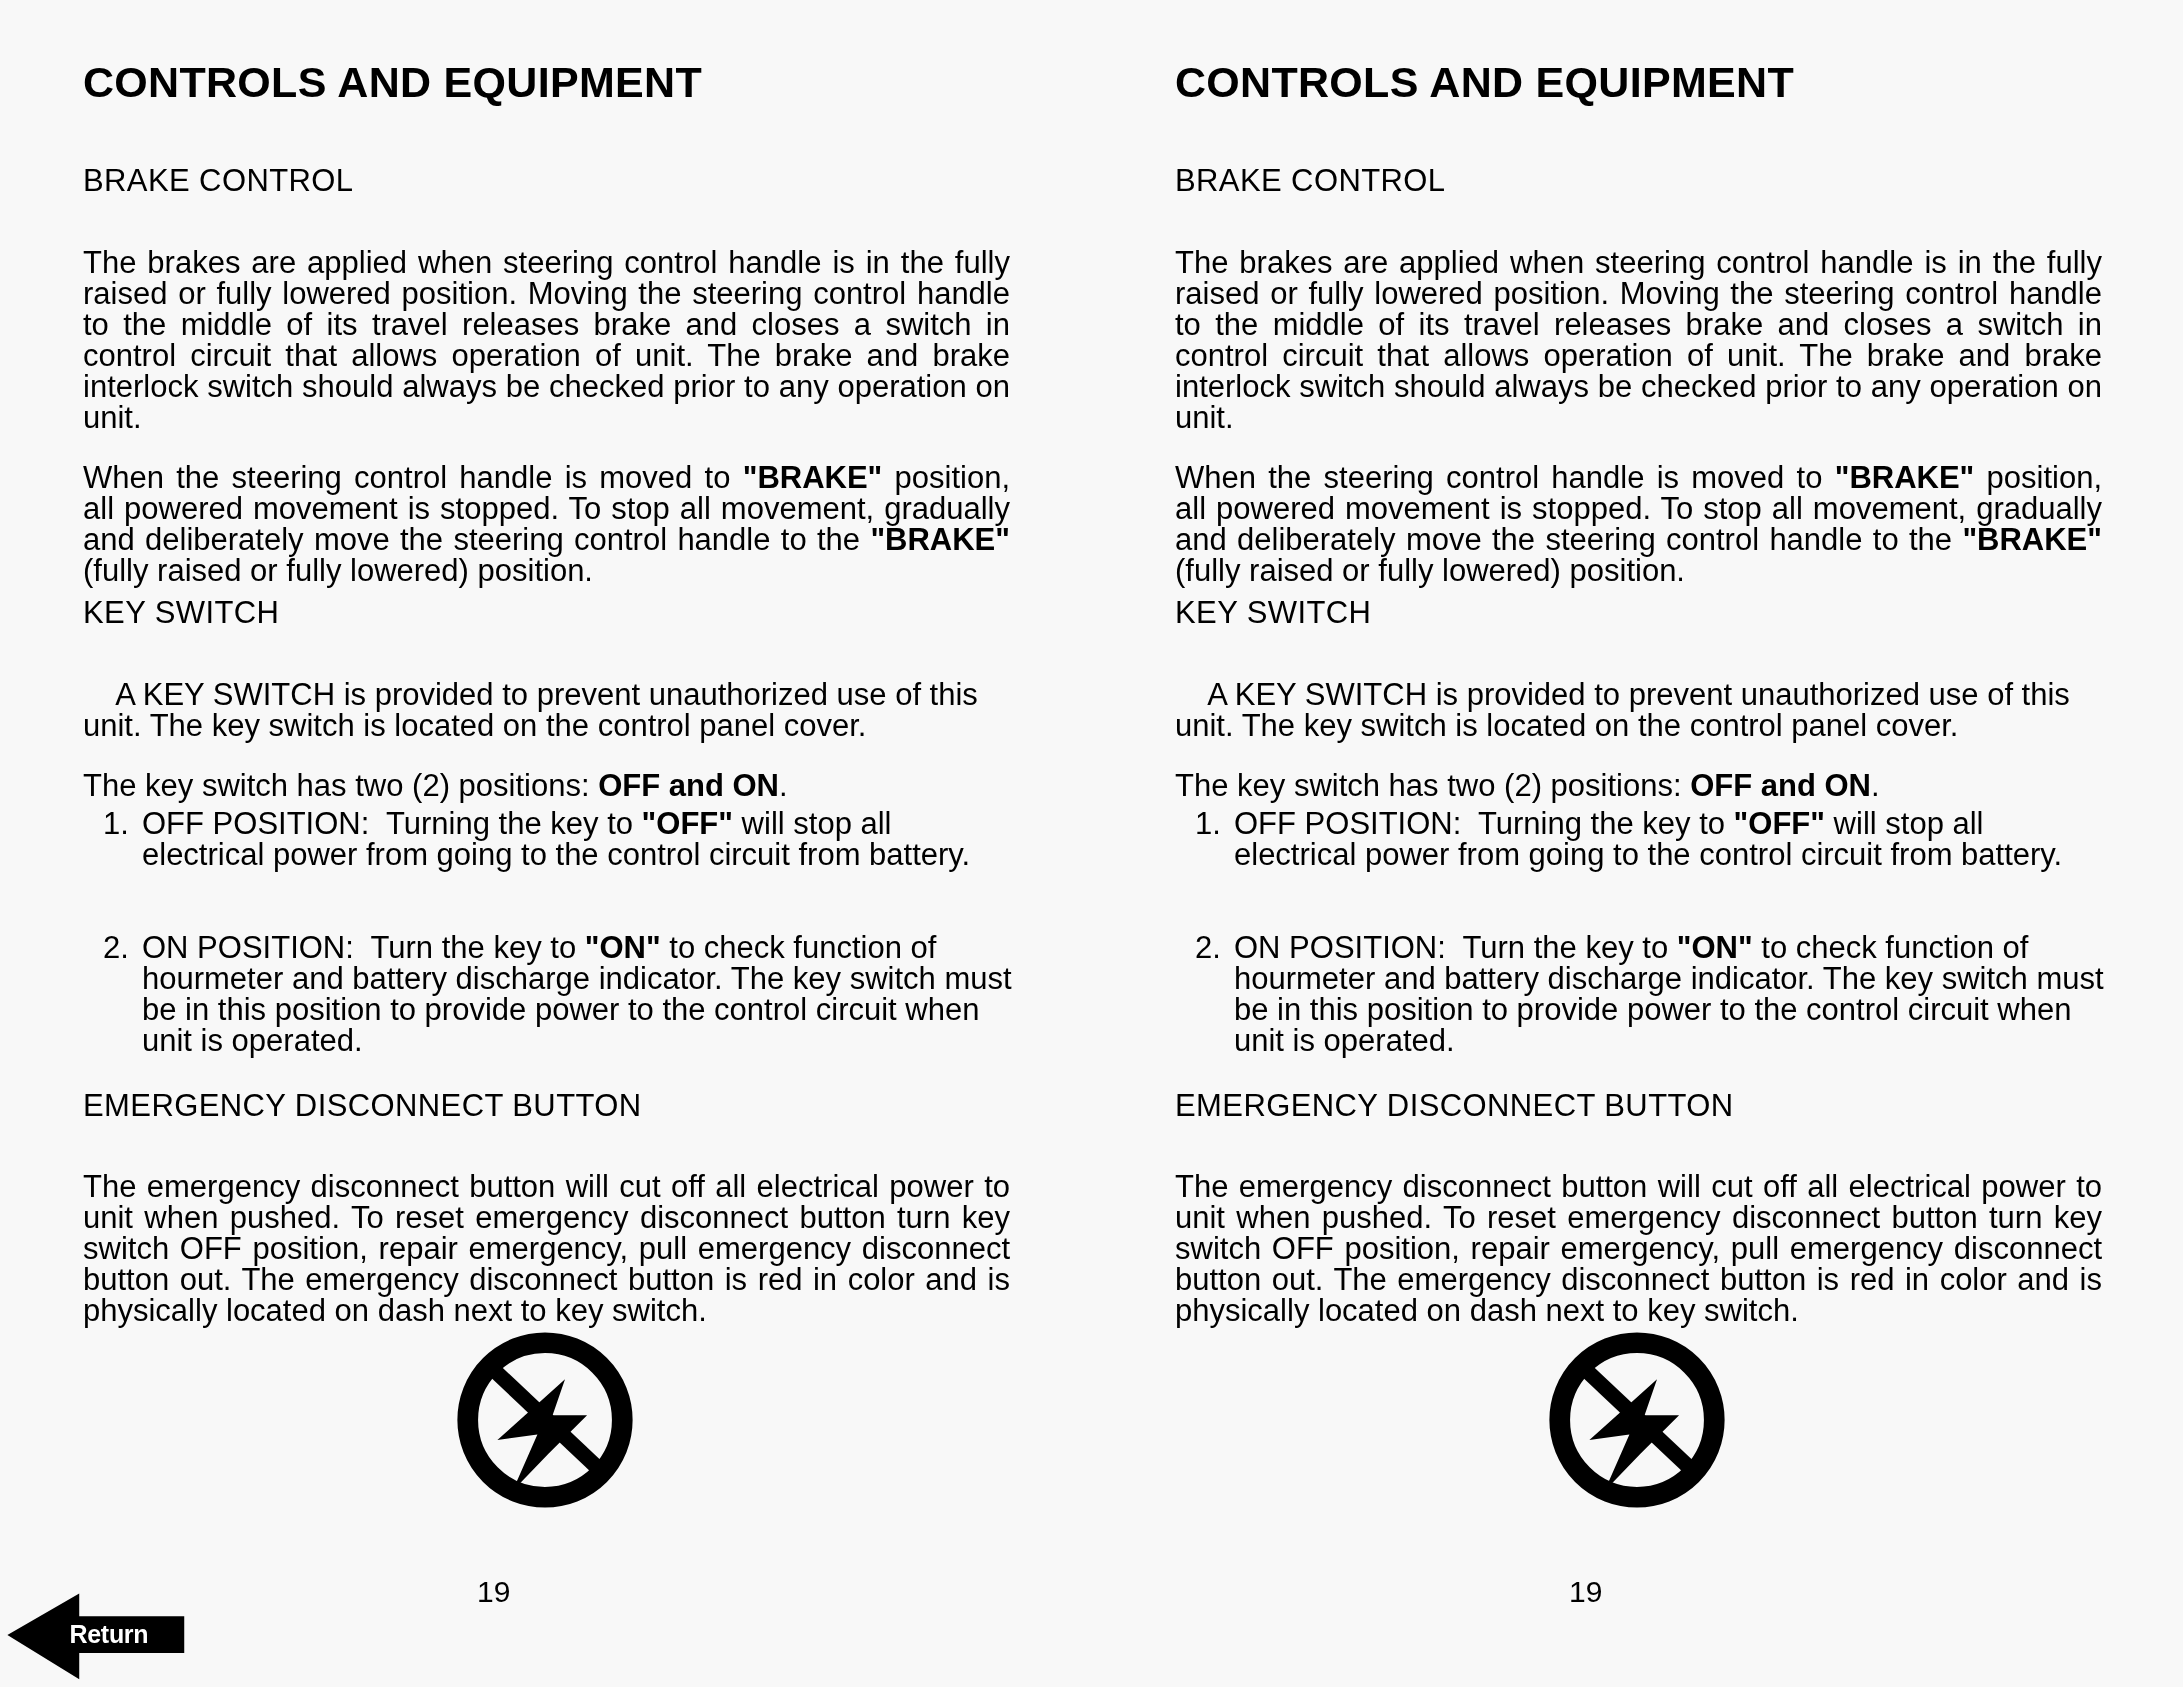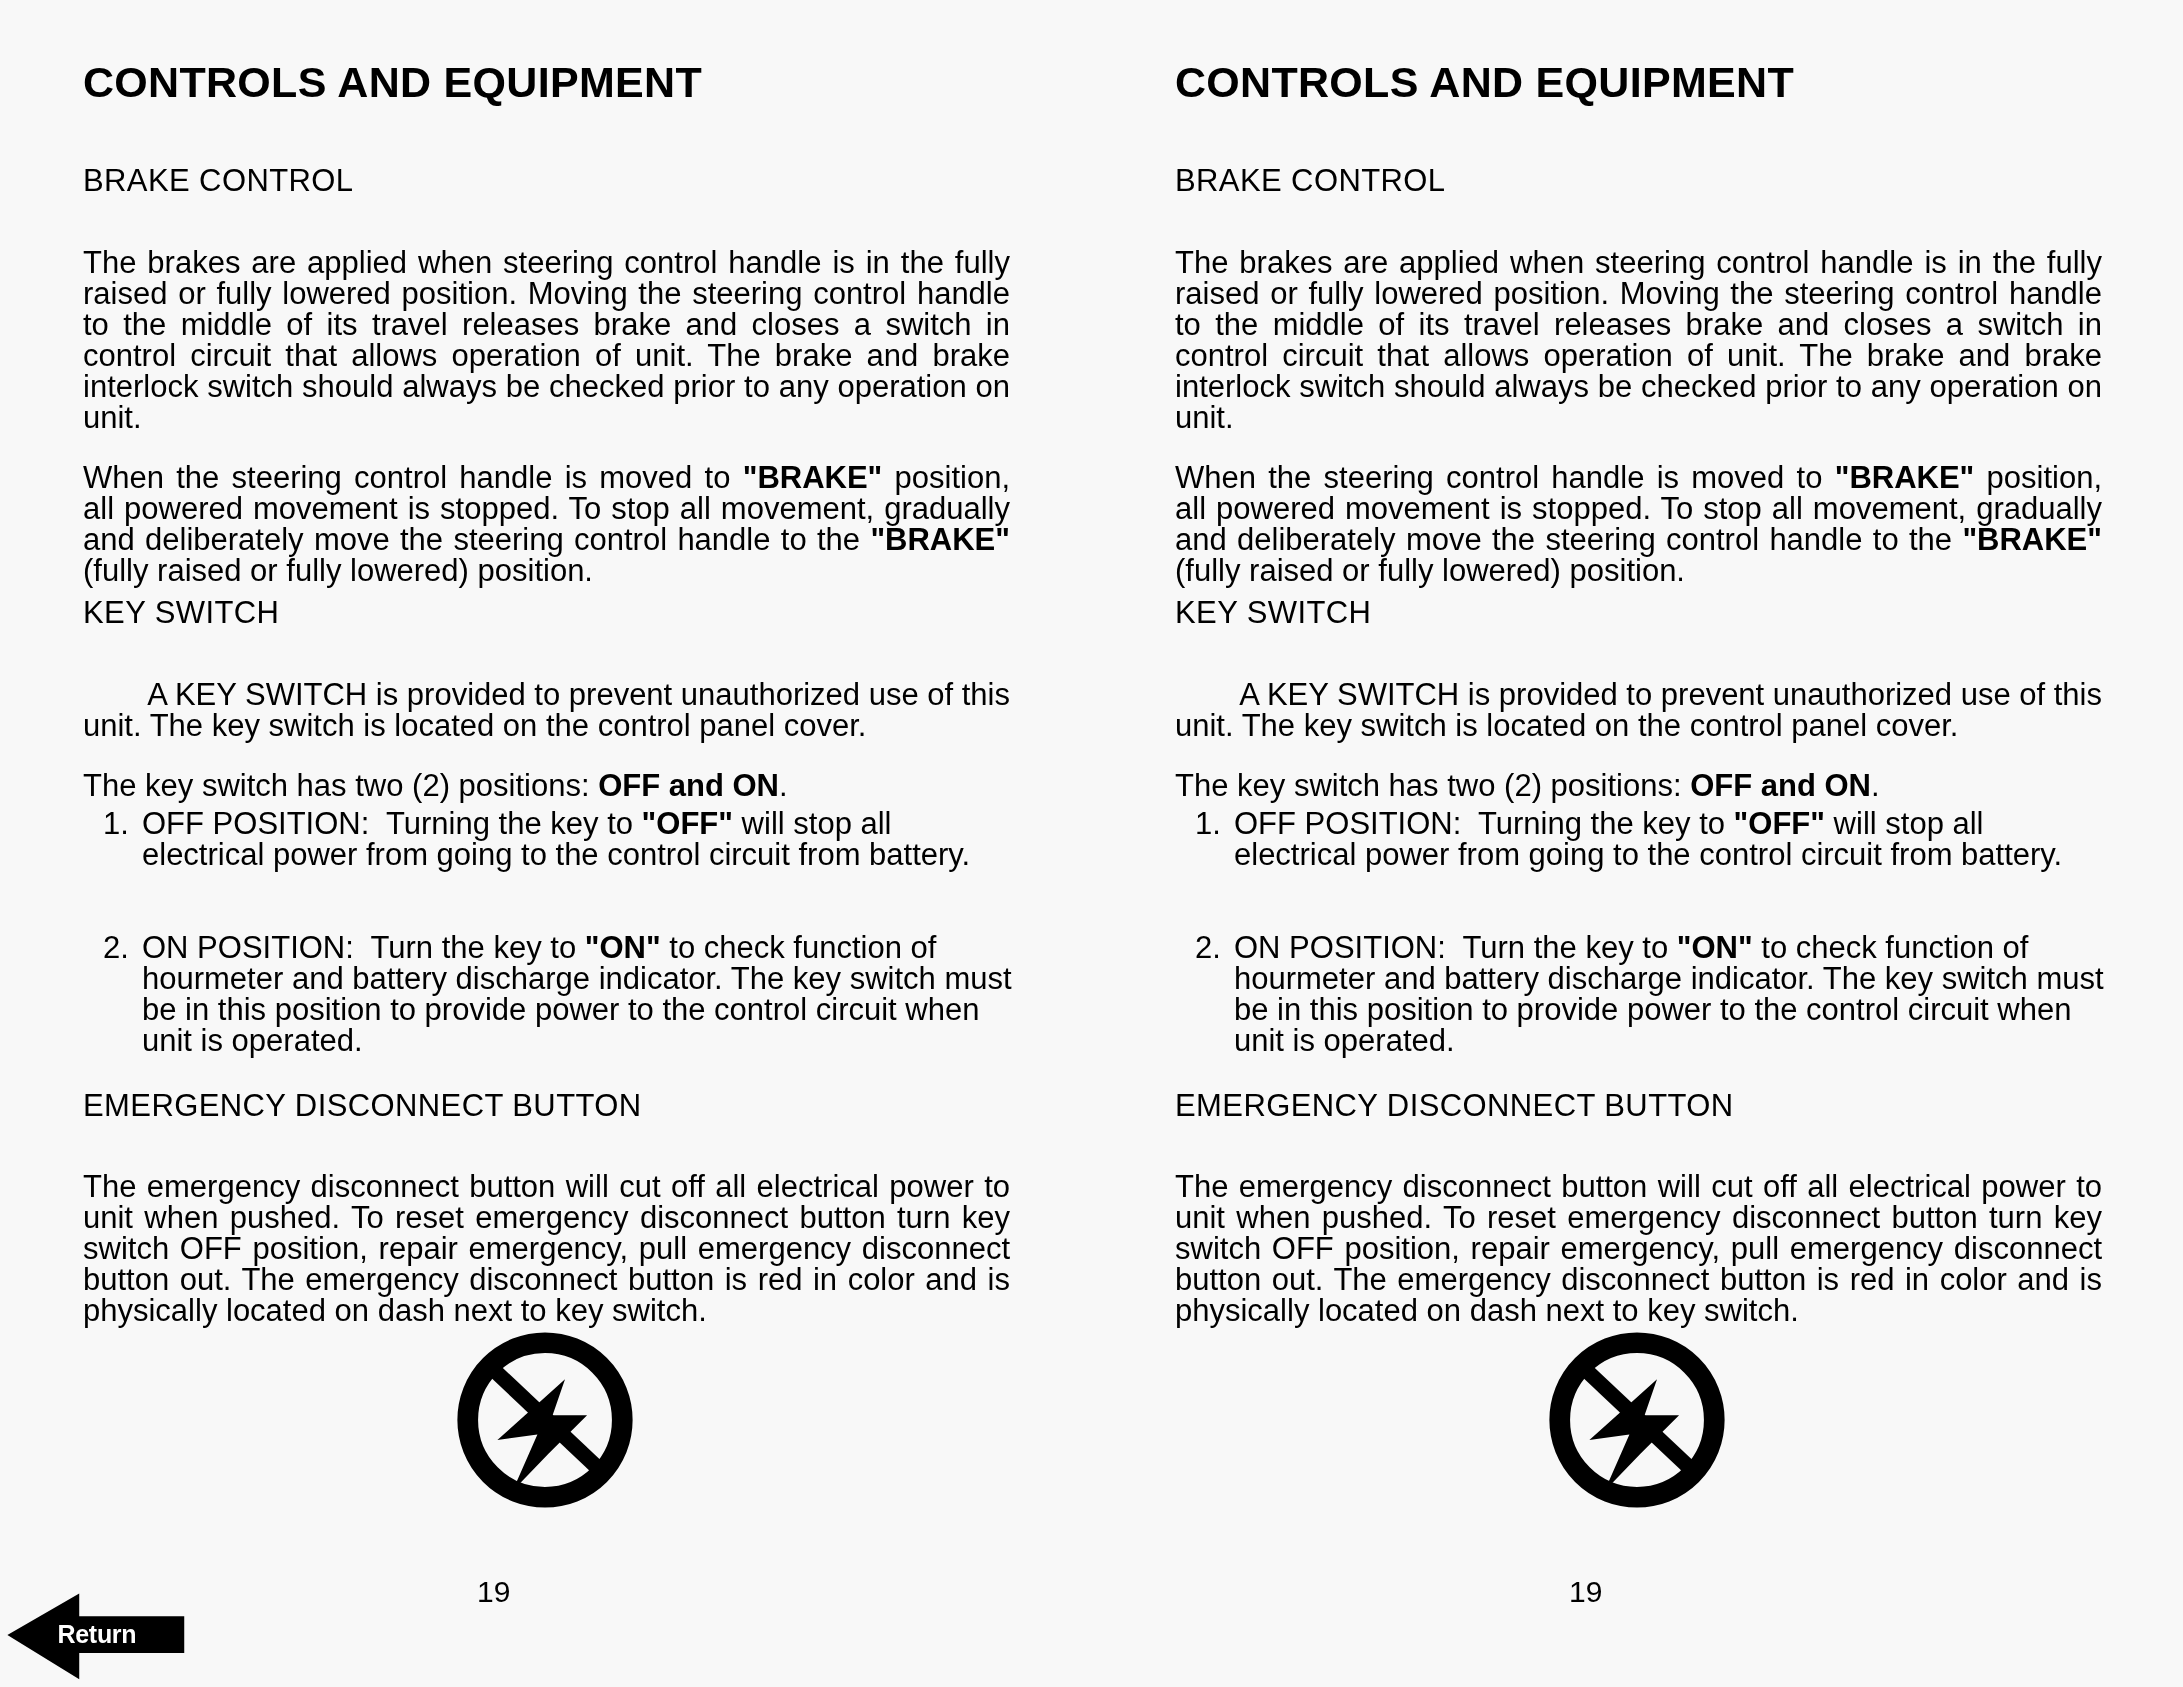--- a/index.html
+++ b/index.html
@@ -40,21 +40,21 @@
     letter-spacing: 0.4px;
     white-space: nowrap;
   }
   .para {
     font-size: 31px;
     line-height: 31px;
     text-align: justify;
     text-align-last: left;
     margin-top: 24px;
   }
-  .para.ragged { text-align: right; }
+  .para.ragged { text-align: center; }
   .para b { font-weight: bold; }
 
   .list-item {
     position: absolute;
     font-size: 31px;
     line-height: 31px;
   }
   .list-item .num {
     position: absolute;
     left: 0;
@@ -91,21 +91,21 @@
     position: absolute;
     left: 5.5px;
     top: 1592px;
     width: 181px;
     height: 90px;
     cursor: pointer;
   }
   .return-button svg { position: absolute; left: 0; top: 0; }
   .return-label {
     position: absolute;
-    left: 52px;
+    left: 64px;
     top: 30px;
     color: #fff;
     font-weight: bold;
     font-size: 25px;
     line-height: 25px;
     letter-spacing: -0.3px;
   }
 </style>
 </head>
 <body>

